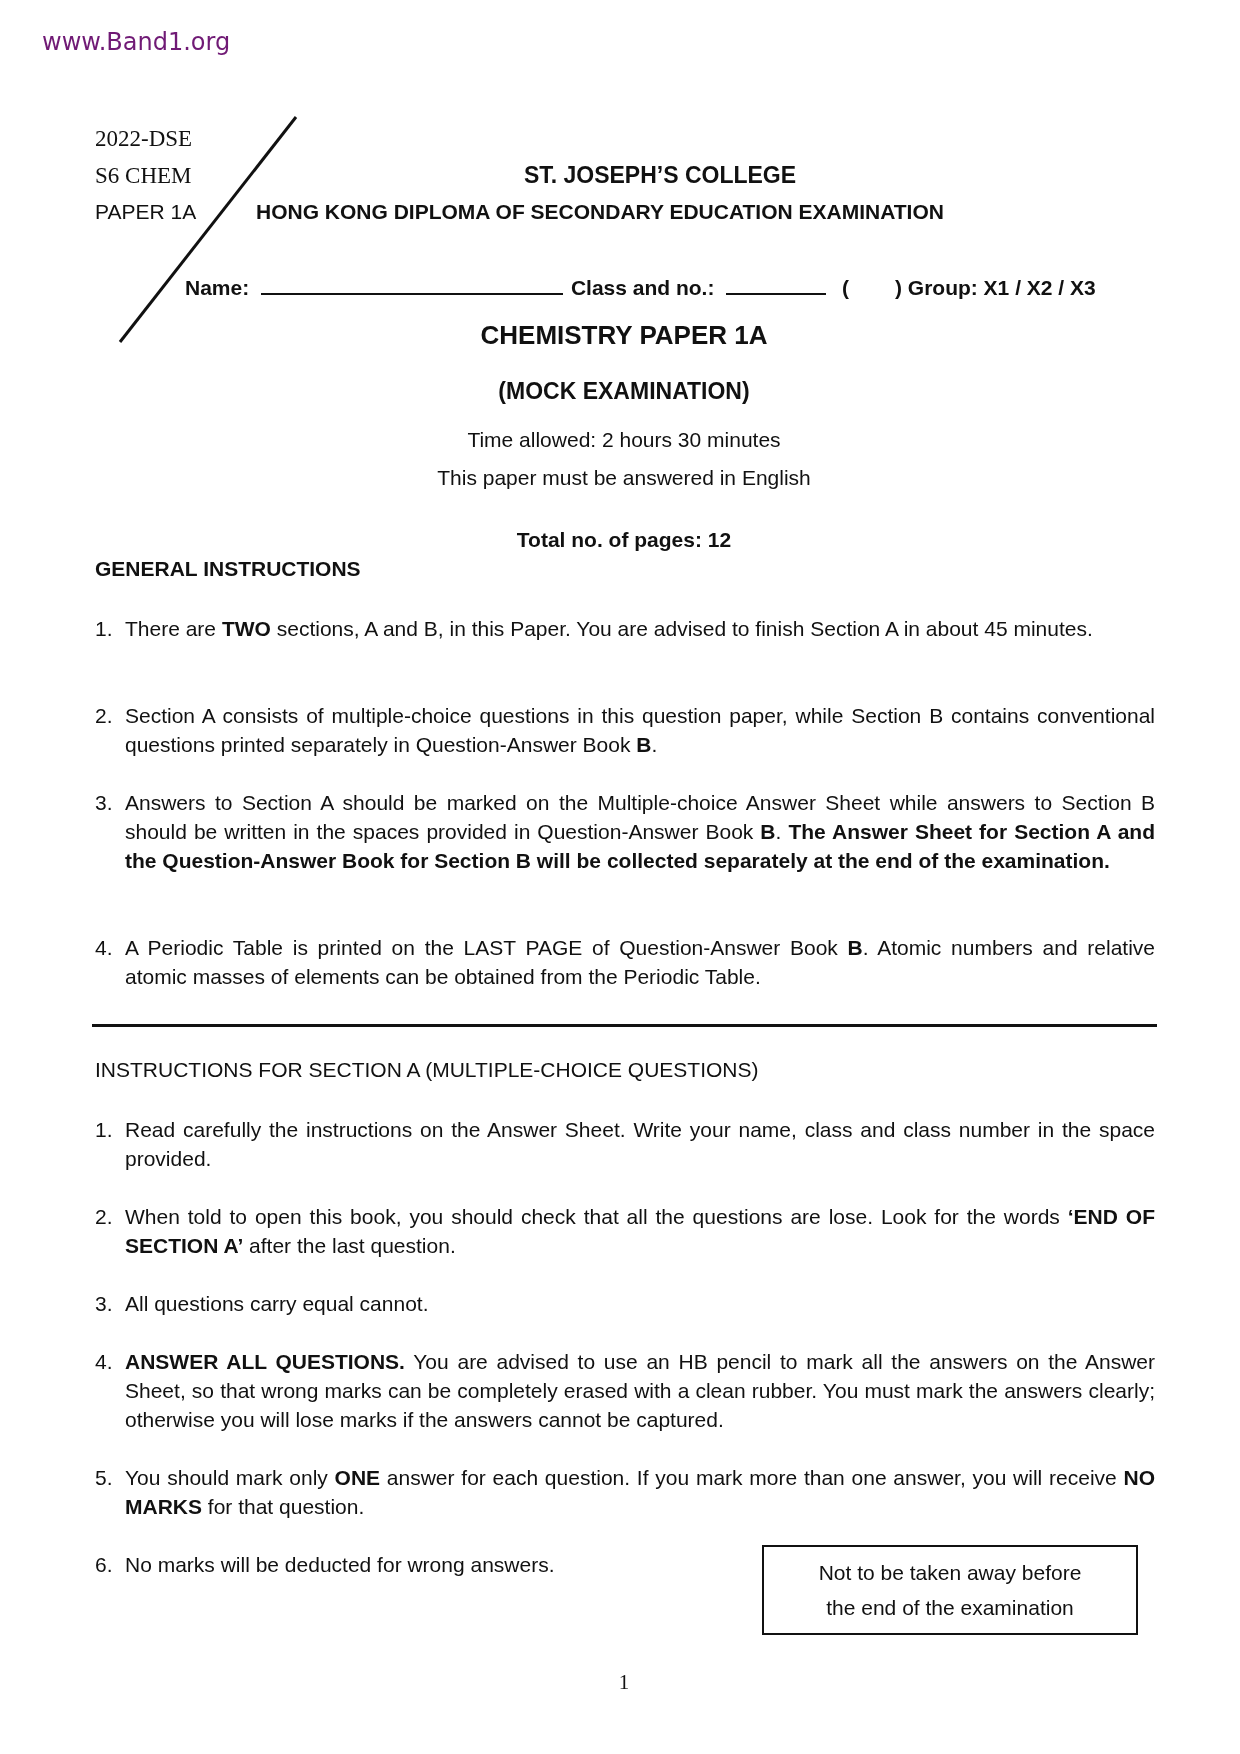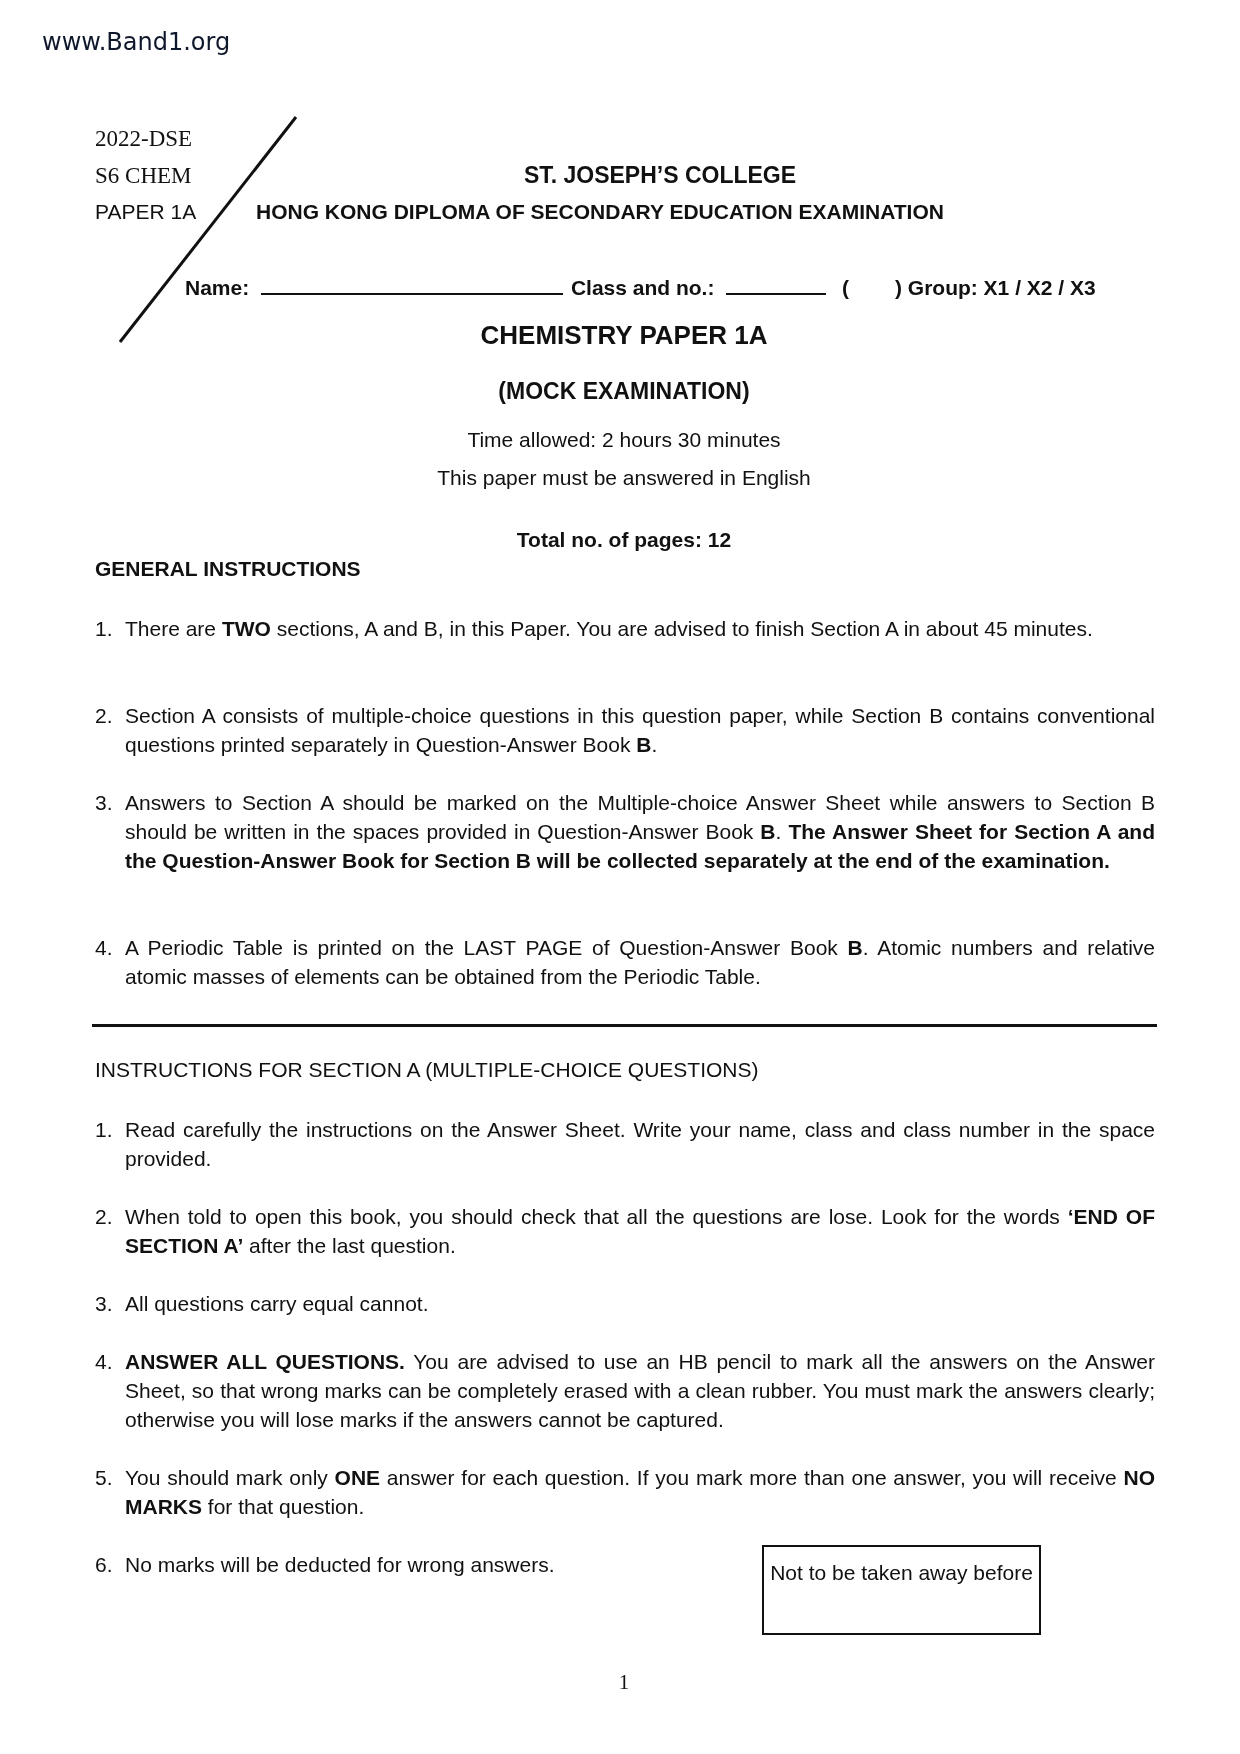--- a/index.html
+++ b/index.html
@@ -1,18 +1,18 @@
 <!DOCTYPE html>
 <html><head>
 <meta charset="utf-8">
 <style>
   html, body { margin: 0; padding: 0; background: #ffffff; }
   body { width: 1240px; height: 1754px; position: relative; overflow: hidden; color: #111; font-family: "Liberation Sans", sans-serif; }
   .abs { position: absolute; }
-  .watermark { left: 42px; top: 28px; font-family: "DejaVu Sans", sans-serif; font-size: 24px; color: #0f172a; }
+  .watermark { left: 42px; top: 28px; font-family: "DejaVu Sans", sans-serif; font-size: 24px; color: #701a75; }
   .serif-b { font-family: "Liberation Serif", serif; font-weight: normal; font-size: 23px; }
   .meta1 { left: 95px; top: 126px; }
   .meta2 { left: 95px; top: 163px; }
   .meta3 { left: 95px; top: 200px; font-size: 21px; }
   .diag { left: 100px; top: 115px; }
   .school { left: 0; width: 1320px; top: 162px; text-align: center; font-size: 23px; font-weight: bold; }
   .exam { left: 256px; top: 200px; font-size: 21px; font-weight: bold; }
   .namerow { left: 185px; top: 275px; font-size: 21px; font-weight: bold; white-space: nowrap; }
   .namerow .line { display: inline-block; border-bottom: 2px solid #111; vertical-align: baseline; height: 18px; }
   .center { left: 0; width: 1248px; text-align: center; }
@@ -21,21 +21,21 @@
   .time { top: 428px; font-size: 21px; }
   .english { top: 466px; font-size: 21px; }
   .pages { top: 528px; font-size: 21px; font-weight: bold; }
   .gi { left: 95px; top: 557px; font-size: 21px; font-weight: bold; }
   .list { left: 95px; width: 1060px; font-size: 21px; line-height: 29px; }
   .item { position: absolute; left: 0; width: 1060px; }
   .num { position: absolute; left: 0; top: 0; width: 36px; }
   .txt { margin-left: 30px; text-align: justify; }
   .rule { left: 92px; top: 1024px; width: 1065px; height: 3px; background: #111; }
   .secA { left: 95px; top: 1058px; font-size: 21px; font-weight: normal; }
-  .notice { left: 762px; top: 1545px; width: 279px; height: 90px; border: 2px solid #111; box-sizing: border-box; text-align: center; font-size: 21px; line-height: 35px; padding-top: 8px; }
+  .notice { left: 762px; top: 1545px; width: 376px; height: 90px; border: 2px solid #111; box-sizing: border-box; text-align: center; font-size: 21px; line-height: 35px; padding-top: 8px; }
   .pagenum { left: 0; width: 1248px; top: 1670px; text-align: center; font-family: "Liberation Serif", serif; font-size: 21px; }
   b { font-weight: bold; }
 </style>
 </head>
 <body>
 
 <div class="abs watermark">www.Band1.org</div>
 
 <div class="abs serif-b meta1">2022-DSE</div>
 <div class="abs serif-b meta2">S6 CHEM</div>
@@ -111,15 +111,16 @@
       <div class="txt"><span>You should mark only </span><b>ONE</b><span> answer for each question. If you mark more than one answer, you will receive </span><b>NO MARKS</b><span> for that question.</span></div>
     </div>
   <div class="item" style="top:435px;width:560px;">
       <span class="num">6.</span>
       <div class="txt"><span>No marks will be deducted for wrong answers.</span></div>
     </div>
 </div>
 
 <div class="abs notice">
   <div>Not to be taken away before</div>
+  <div>the end of the examination</div>
 </div>
 
 <div class="abs pagenum">1</div>
 
 </body></html>

